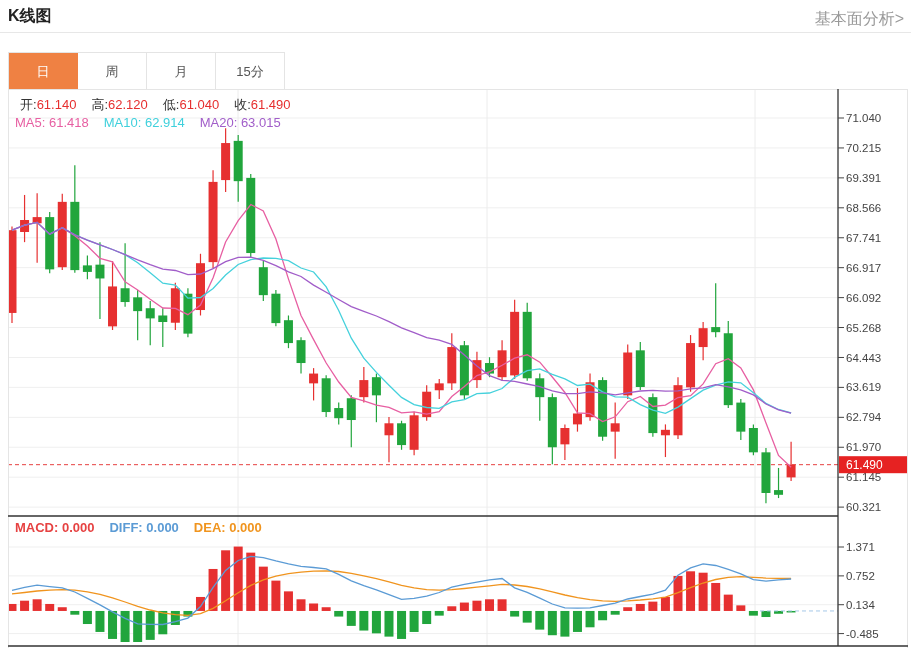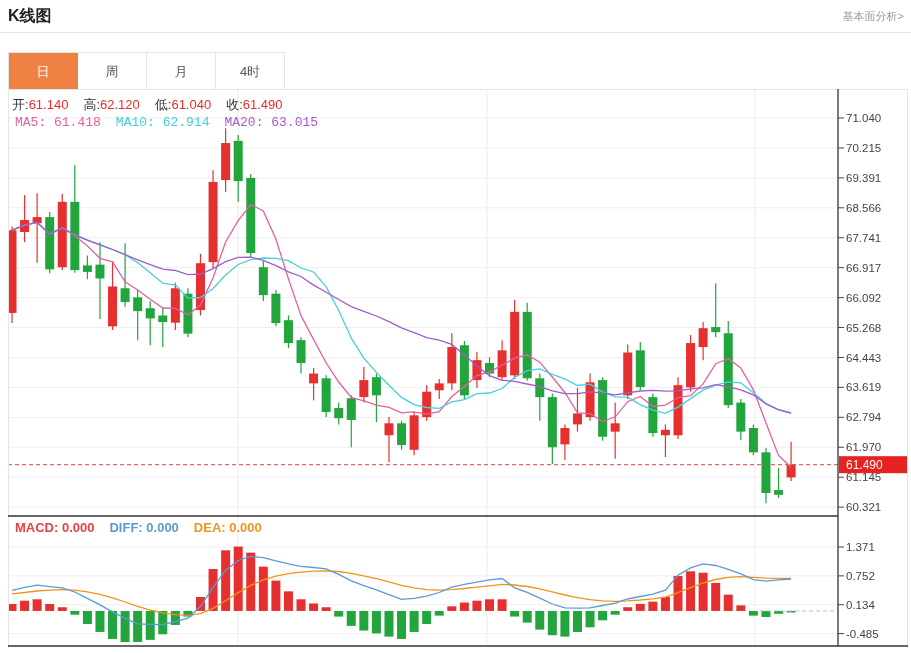--- a/index.html
+++ b/index.html
@@ -1,49 +1,49 @@
 <!DOCTYPE html>
 <html><head>
 <meta charset="utf-8">
 <style>
   html,body{margin:0;padding:0;background:#fff;}
   body{width:911px;height:653px;overflow:hidden;position:relative;
        font-family:"Liberation Sans","DejaVu Sans",sans-serif;color:#333;}
   .header{position:absolute;top:0;left:0;width:911px;height:33px;
           border-bottom:1px solid #e7e7e7;box-sizing:border-box;padding-left:40px;}
   .title{position:absolute;left:8px;top:6px;font-size:16px;font-weight:bold;color:#222;}
-  .analysis-link{position:absolute;right:7px;top:9px;font-size:11px;color:#999;text-decoration:none;cursor:pointer;}
+  .analysis-link{position:absolute;right:7px;top:9px;font-size:16px;color:#999;text-decoration:none;cursor:pointer;}
   .tabs{position:absolute;left:8px;top:52px;display:flex;height:37px;
         border-top:1px solid #e4e4e4;border-left:1px solid #e4e4e4;box-sizing:content-box;background:#fff;}
   .tab{width:69px;height:37px;line-height:37px;text-align:center;font-size:13px;color:#555;
        border-right:1px solid #e4e4e4;background:#fff;cursor:pointer;box-sizing:border-box;}
   .tab.active{background:#ef8143;border-color:#ef8143;color:#fff;}
   .chart-box{position:absolute;left:8px;top:89px;width:900px;height:564px;}
   #chart-mount{position:absolute;left:0;top:0;width:724px;height:559px;}
   .legend{position:absolute;font-size:13px;white-space:nowrap;pointer-events:none;}
   .legend .item{margin-right:15px;}
-  .legend-ohlc{left:4px;top:7px;}
-  .legend-ma{left:7px;top:26px;font-family:Liberation Mono, monospace;}
+  .legend-ohlc{left:12px;top:7px;}
+  .legend-ma{left:7px;top:26px;}
   .legend-macd{left:7px;top:431px;font-weight:bold;}
   .lg-label{color:#333;}
   .lg-val-red{color:#e62e2e;}
 </style>
 </head>
 <body>
 
 <div class="header">
   <div class="title">K线图</div>
   <a class="analysis-link">基本面分析&gt;</a>
 </div>
 
 <div class="tabs" id="tabs">
     <div class="tab active">日</div>
     <div class="tab">周</div>
     <div class="tab">月</div>
-    <div class="tab">4时</div>
+    <div class="tab">15分</div>
   </div>
 
 <div class="chart-box">
   <div id="chart-mount"><svg width="900" height="559" viewBox="0 0 900 559" xmlns="http://www.w3.org/2000/svg">
         <rect x="0" y="0" width="900" height="559" fill="#fff"></rect>
         <g>
           <line x1="0" y1="29" x2="830" y2="29" stroke="#efefef" stroke-width="1"></line>
           <line x1="0" y1="58.948325000000104" x2="830" y2="58.948325000000104" stroke="#efefef" stroke-width="1"></line>
           <line x1="0" y1="88.86034900000004" x2="830" y2="88.86034900000004" stroke="#efefef" stroke-width="1"></line>
           <line x1="0" y1="118.80867400000014" x2="830" y2="118.80867400000014" stroke="#efefef" stroke-width="1"></line>

